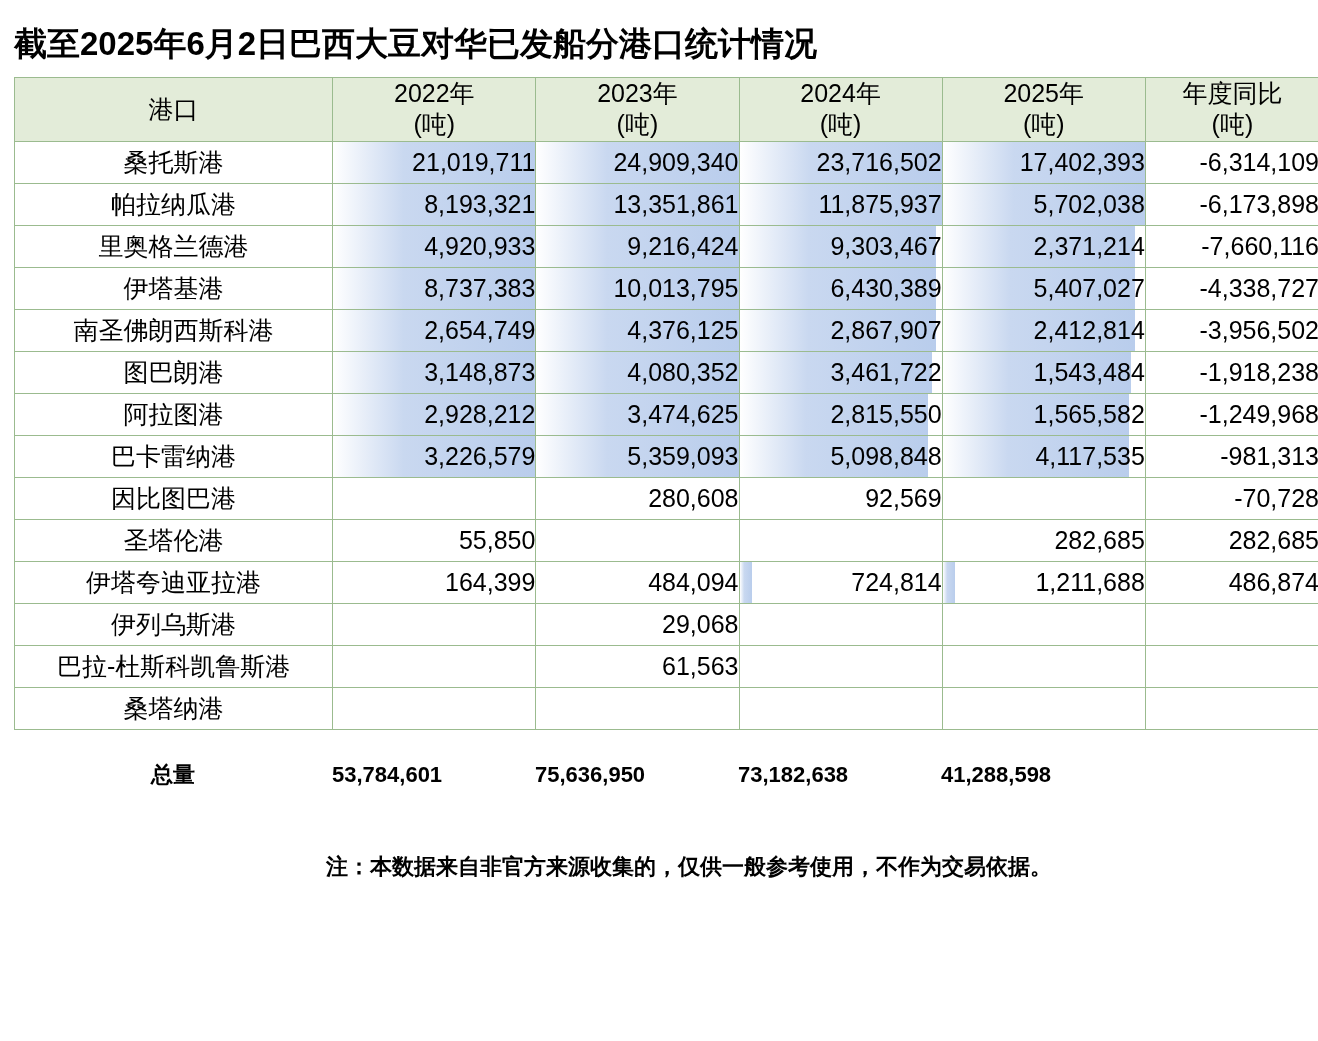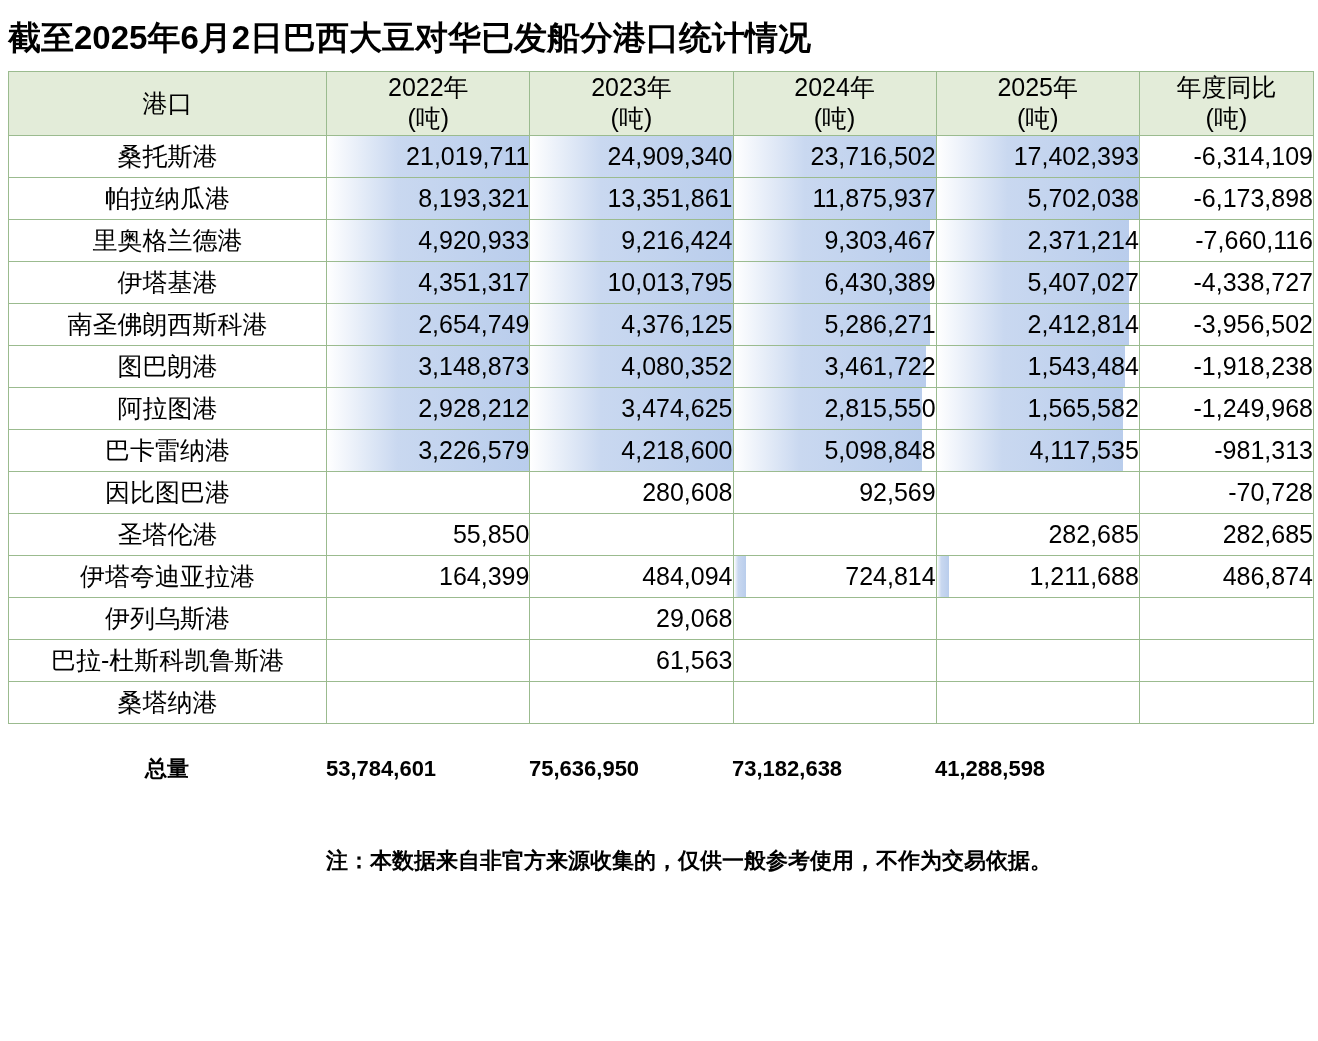--- a/index.html
+++ b/index.html
@@ -12,21 +12,21 @@
     height: 1041px;
     font-family: "Liberation Sans", sans-serif;
     color: #000000;
     overflow: hidden;
   }
   .page {
     position: relative;
     width: 1318px;
     height: 1041px;
     box-sizing: border-box;
-    padding: 2px;
+    padding: 8px;
   }
   .title {
     font-size: 33px;
     font-weight: bold;
     letter-spacing: 0px;
     padding: 14px 0 10px 6px;
     white-space: nowrap;
   }
   table.stats {
     border-collapse: collapse;
@@ -170,31 +170,31 @@
         <tr>
           <td class="port">里奥格兰德港</td>
           <td class="num"><span class="bar" style="width: 100%;"></span><span class="val">4,920,933</span></td>
           <td class="num"><span class="bar" style="width: 100%;"></span><span class="val">9,216,424</span></td>
           <td class="num"><span class="bar" style="width: 97%;"></span><span class="val">9,303,467</span></td>
           <td class="num"><span class="bar" style="width: 95%;"></span><span class="val">2,371,214</span></td>
           <td class="num">-7,660,116</td>
         </tr>
         <tr>
           <td class="port">伊塔基港</td>
-          <td class="num"><span class="bar" style="width: 100%;"></span><span class="val">4,351,317</span></td>
+          <td class="num"><span class="bar" style="width: 100%;"></span><span class="val">8,737,383</span></td>
           <td class="num"><span class="bar" style="width: 100%;"></span><span class="val">10,013,795</span></td>
           <td class="num"><span class="bar" style="width: 97%;"></span><span class="val">6,430,389</span></td>
           <td class="num"><span class="bar" style="width: 95%;"></span><span class="val">5,407,027</span></td>
           <td class="num">-4,338,727</td>
         </tr>
         <tr>
           <td class="port">南圣佛朗西斯科港</td>
           <td class="num"><span class="bar" style="width: 100%;"></span><span class="val">2,654,749</span></td>
           <td class="num"><span class="bar" style="width: 100%;"></span><span class="val">4,376,125</span></td>
-          <td class="num"><span class="bar" style="width: 97%;"></span><span class="val">5,286,271</span></td>
+          <td class="num"><span class="bar" style="width: 97%;"></span><span class="val">2,867,907</span></td>
           <td class="num"><span class="bar" style="width: 95%;"></span><span class="val">2,412,814</span></td>
           <td class="num">-3,956,502</td>
         </tr>
         <tr>
           <td class="port">图巴朗港</td>
           <td class="num"><span class="bar" style="width: 100%;"></span><span class="val">3,148,873</span></td>
           <td class="num"><span class="bar" style="width: 100%;"></span><span class="val">4,080,352</span></td>
           <td class="num"><span class="bar" style="width: 95%;"></span><span class="val">3,461,722</span></td>
           <td class="num"><span class="bar" style="width: 93%;"></span><span class="val">1,543,484</span></td>
           <td class="num">-1,918,238</td>
@@ -203,21 +203,21 @@
           <td class="port">阿拉图港</td>
           <td class="num"><span class="bar" style="width: 100%;"></span><span class="val">2,928,212</span></td>
           <td class="num"><span class="bar" style="width: 100%;"></span><span class="val">3,474,625</span></td>
           <td class="num"><span class="bar" style="width: 93%;"></span><span class="val">2,815,550</span></td>
           <td class="num"><span class="bar" style="width: 92%;"></span><span class="val">1,565,582</span></td>
           <td class="num">-1,249,968</td>
         </tr>
         <tr>
           <td class="port">巴卡雷纳港</td>
           <td class="num"><span class="bar" style="width: 100%;"></span><span class="val">3,226,579</span></td>
-          <td class="num"><span class="bar" style="width: 100%;"></span><span class="val">4,218,600</span></td>
+          <td class="num"><span class="bar" style="width: 100%;"></span><span class="val">5,359,093</span></td>
           <td class="num"><span class="bar" style="width: 93%;"></span><span class="val">5,098,848</span></td>
           <td class="num"><span class="bar" style="width: 92%;"></span><span class="val">4,117,535</span></td>
           <td class="num">-981,313</td>
         </tr>
         <tr>
           <td class="port">因比图巴港</td>
           <td class="num"><span class="val"></span></td>
           <td class="num"><span class="val">280,608</span></td>
           <td class="num"><span class="val">92,569</span></td>
           <td class="num"><span class="val"></span></td>

